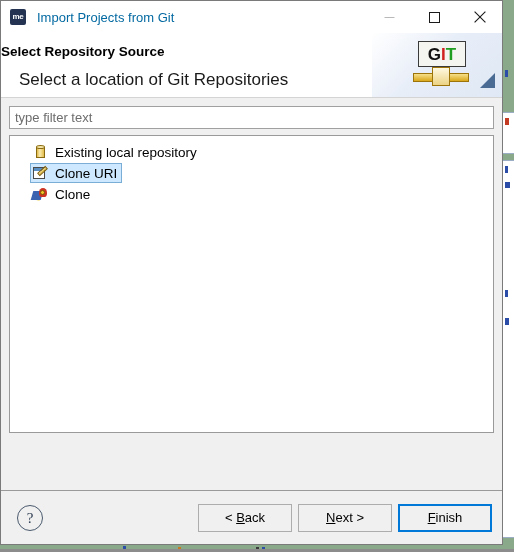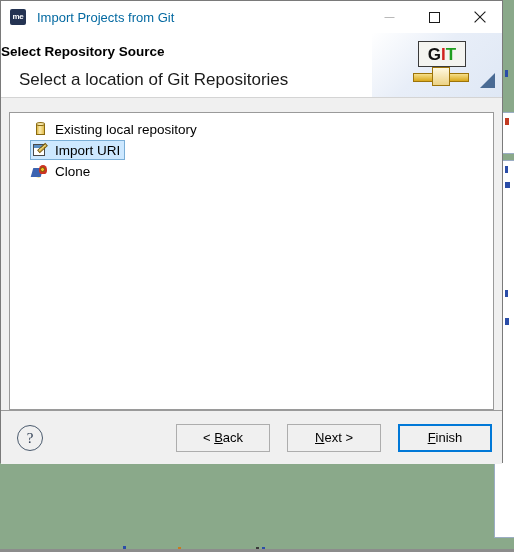--- a/index.html
+++ b/index.html
@@ -23,21 +23,21 @@
     border: 1px solid #9badc4;
   }
   .bg-mark {
     position: absolute;
   }
 
   
   #dialog {
     position: absolute;
     left: 0; top: 0;
-    width: 503px; height: 463px;
+    width: 503px; height: 545px;
     background: #f0f0f0;
     border: 1px solid #7a7a7a;
     display: flex;
     flex-direction: column;
   }
 
   
   .titlebar {
     height: 32px;
     background: #ffffff;
@@ -291,21 +291,21 @@
     line-height: 24px;
     text-align: center;
     font-family: "Liberation Serif", serif;
     flex: 0 0 auto;
     margin-left: 6px;
   }
   .btn-row {
     position: absolute;
     right: 10px;
     display: flex;
-    gap: 17px;
+    gap: 6px;
   }
   .btn {
     width: 94px; height: 28px;
     background: #f0f0f0;
     border: 1px solid #adadad;
     font-family: "Liberation Sans", sans-serif;
     font-size: 13px;
     color: #000000;
     display: flex;
     align-items: center;
@@ -382,41 +382,42 @@
       <div class="pipe-box"></div>
     </div>
     <div class="banner-tri"></div>
 
     <div class="header-title">Select Repository Source</div>
     <div class="header-sub">Select a location of Git Repositories</div>
   </div>
 
   <div class="body">
 
+    <input class="filter-input" type="text" placeholder="type filter text" style="">
 
     <div class="tree-panel">
 
       <div class="tree-item">
         <div class="sel-wrap">
           <span class="ticon icon-db">
             <span class="cyl-body"></span>
               <span class="cyl-top"></span>
           </span>
           <span class="label">Existing local repository</span>
         </div>
       </div>
 
       <div class="tree-item selected">
         <div class="sel-wrap">
           <span class="ticon icon-clone">
             <span class="page"></span>
               <span class="page-hdr"></span>
               <span class="pencil"></span>
           </span>
-          <span class="label">Import URI</span>
+          <span class="label">Clone URI</span>
         </div>
       </div>
 
       <div class="tree-item">
         <div class="sel-wrap">
           <span class="ticon icon-gerrit">
             <span class="g-tail"></span>
               <span class="g-blue"></span>
             <span class="g-red"></span>
               <span class="g-yellow"></span>

